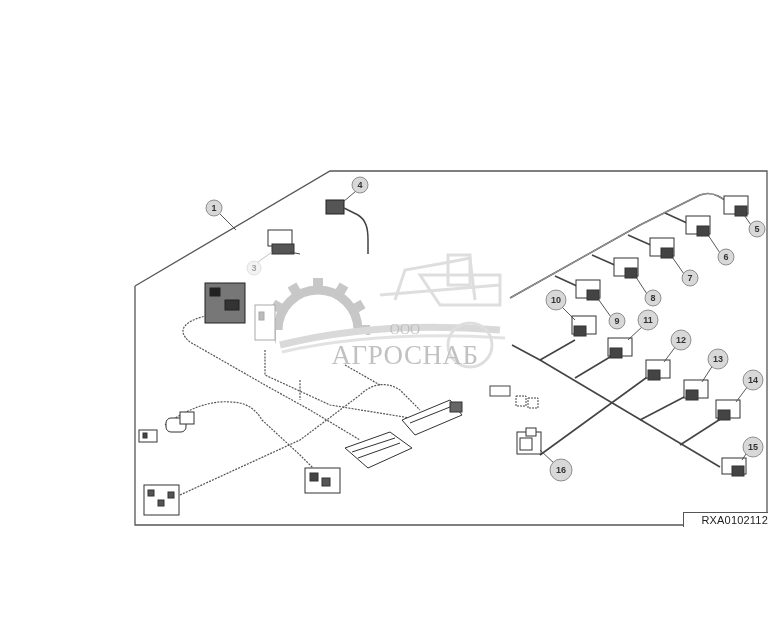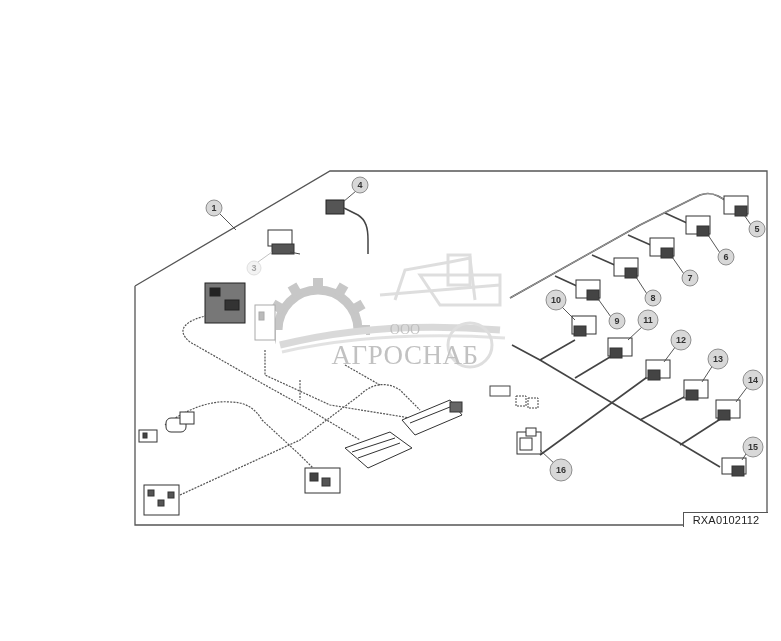--- a/index.html
+++ b/index.html
@@ -1,19 +1,19 @@
 <!DOCTYPE html>
 <html><head>
 <meta charset="utf-8">
 <style>
   html, body { margin:0; padding:0; background:#ffffff; }
   body { width:781px; height:641px; position:relative; overflow:hidden; font-family:"Liberation Sans", sans-serif; }
   #stage { position:absolute; left:0; top:0; width:781px; height:641px; }
   .callout-text { font-family:"Liberation Sans", sans-serif; font-size:9px; font-weight:bold; fill:#333; text-anchor:middle; dominant-baseline:central; }
-  .ref-label { position:absolute; left:683px; top:512px; width:84px; height:14px; background:#fff; border-left:1px solid #555; border-top:1px solid #555; font-size:11px; color:#222; text-align:center; line-height:14px; letter-spacing:0.2px; }
+  .ref-label { position:absolute; left:683px; top:512px; width:84px; height:14px; background:#fff; border-left:1px solid #555; border-top:1px solid #555; font-size:11px; color:#222; text-align:right; line-height:14px; letter-spacing:0.2px; }
   .wm-text { font-family:"Liberation Serif", serif; }
 </style>
 </head>
 <body>
 
 <div id="stage">
   <svg width="781" height="641" viewBox="0 0 781 641" xmlns="http://www.w3.org/2000/svg">
 
     <polyline points="135,286 330,171 767,171 767,525 135,525 135,286" fill="none" stroke="#555" stroke-width="1.3"></polyline>
 

